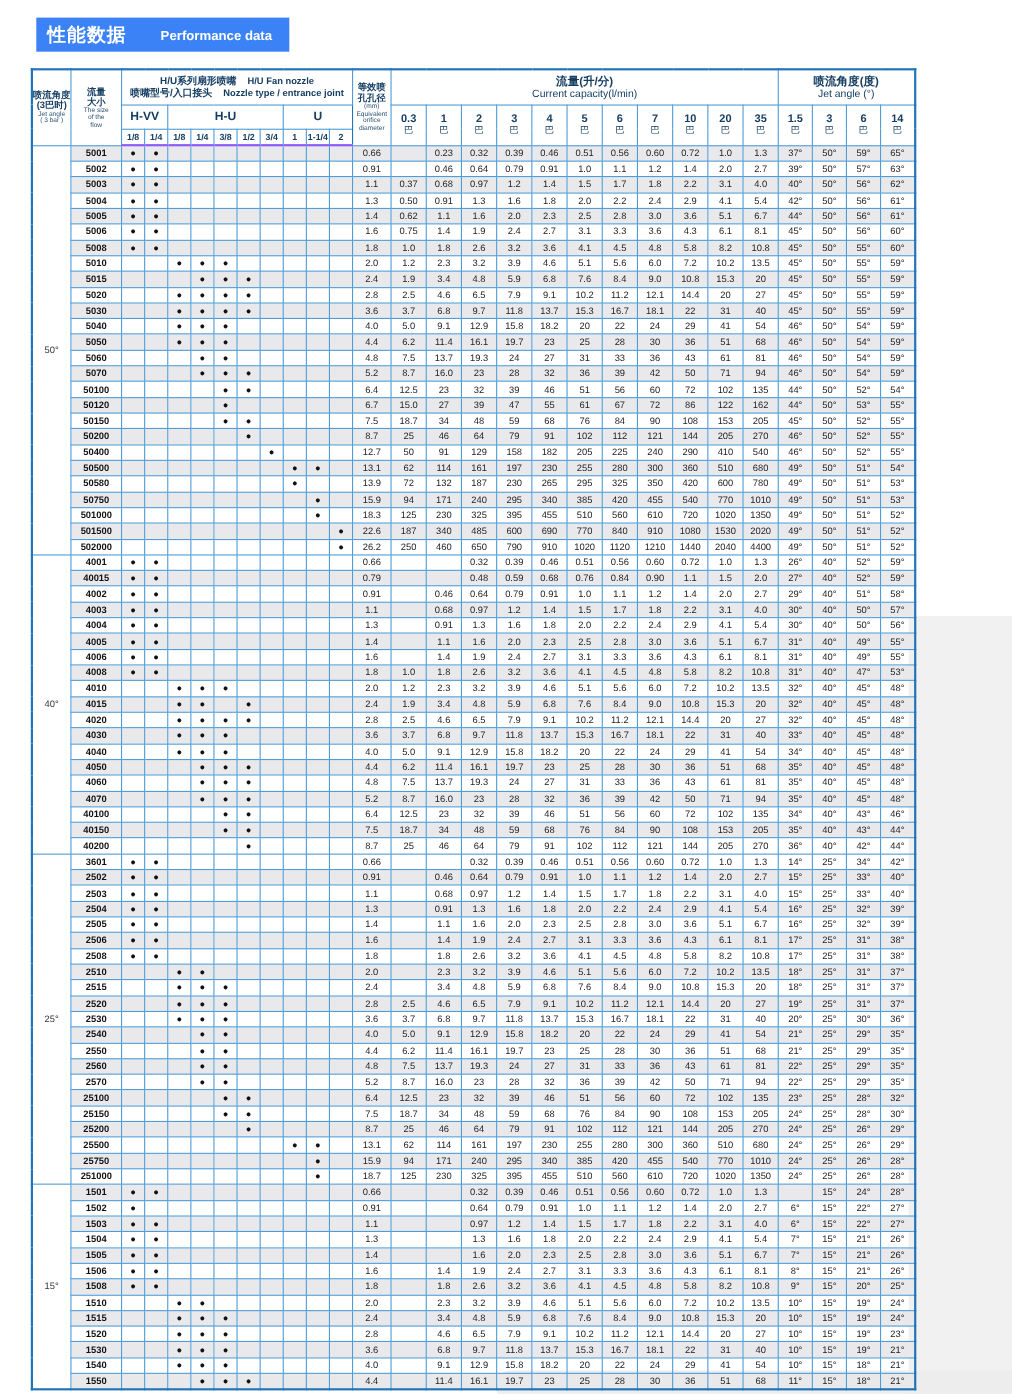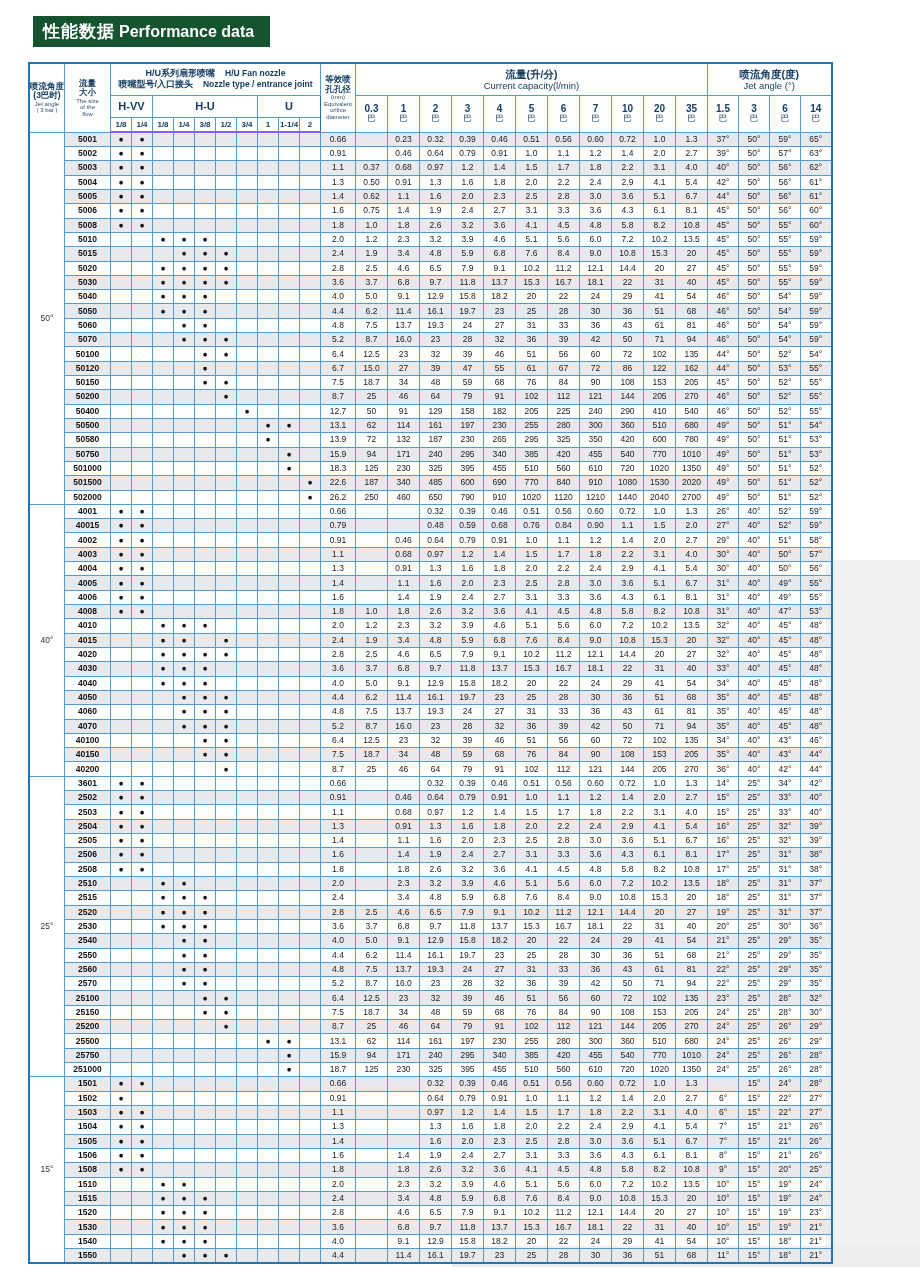--- a/index.html
+++ b/index.html
@@ -1,23 +1,23 @@
 <!DOCTYPE html>
 <html><head>
 <meta charset="utf-8">
 <style>
   html,body{margin:0;padding:0;}
   body{width:920px;height:1267px;background:#ffffff;position:relative;
        font-family:"Liberation Sans","DejaVu Sans",sans-serif;overflow:hidden;}
   .bg-right{position:absolute;left:826px;top:560px;width:94px;height:707px;background:#f1f1f1;}
   .bg-bottom{position:absolute;left:452px;top:1246px;width:468px;height:21px;background:#ededed;border-top-left-radius:12px;}
-  .title-bar{position:absolute;left:33px;top:16px;background:#14532d;color:#fff;
+  .title-bar{position:absolute;left:33px;top:16px;background:#3b82f6;color:#fff;
              height:31px;display:flex;align-items:center;padding:0 16px 0 10px;}
   .title-zh{font-size:17px;font-weight:bold;letter-spacing:1px;}
-  .title-en{font-size:16px;font-weight:bold;margin-left:4px;}
+  .title-en{font-size:12px;font-weight:bold;margin-left:31px;}
   table.perf{position:absolute;left:28px;top:62px;border-collapse:collapse;table-layout:fixed;
              border:2px solid #2274b8;}
   .perf th,.perf td{border:1px solid #4f9cd6;padding:0;text-align:center;vertical-align:middle;
              white-space:nowrap;overflow:hidden;color:#222;}
   .perf th{background:#fff;color:#163e63;}
   tr.hr1{height:32px;} tr.hr2{height:22px;padding-left:30px;} tr.hr3{height:15px;}
   tr.hr3 th{border-bottom:2px solid #8b5cf6;}
   .zh-b{font-size:8.5px;font-weight:bold;line-height:9.5px;display:block;}
   .en-s{font-size:6px;font-weight:normal;line-height:6.5px;display:block;color:#2c5272;}
   .nozzle-line{font-size:9px;font-weight:bold;line-height:11px;}
@@ -937,21 +937,21 @@
         <td class="flow-cell sepl">250</td>
         <td class="flow-cell">460</td>
         <td class="flow-cell">650</td>
         <td class="flow-cell">790</td>
         <td class="flow-cell">910</td>
         <td class="flow-cell">1020</td>
         <td class="flow-cell">1120</td>
         <td class="flow-cell">1210</td>
         <td class="flow-cell">1440</td>
         <td class="flow-cell">2040</td>
-        <td class="flow-cell">2700</td>
+        <td class="flow-cell">4400</td>
         <td class="angle-cell sepl">49°</td>
         <td class="angle-cell">50°</td>
         <td class="angle-cell">51°</td>
         <td class="angle-cell">52°</td>
       </tr>
       <tr class="data gs">
         <td rowspan="19" class="gcell">40°</td>
         <td class="model-cell">4001</td>
         <td class="dot-cell">●</td>
         <td class="dot-cell">●</td>

